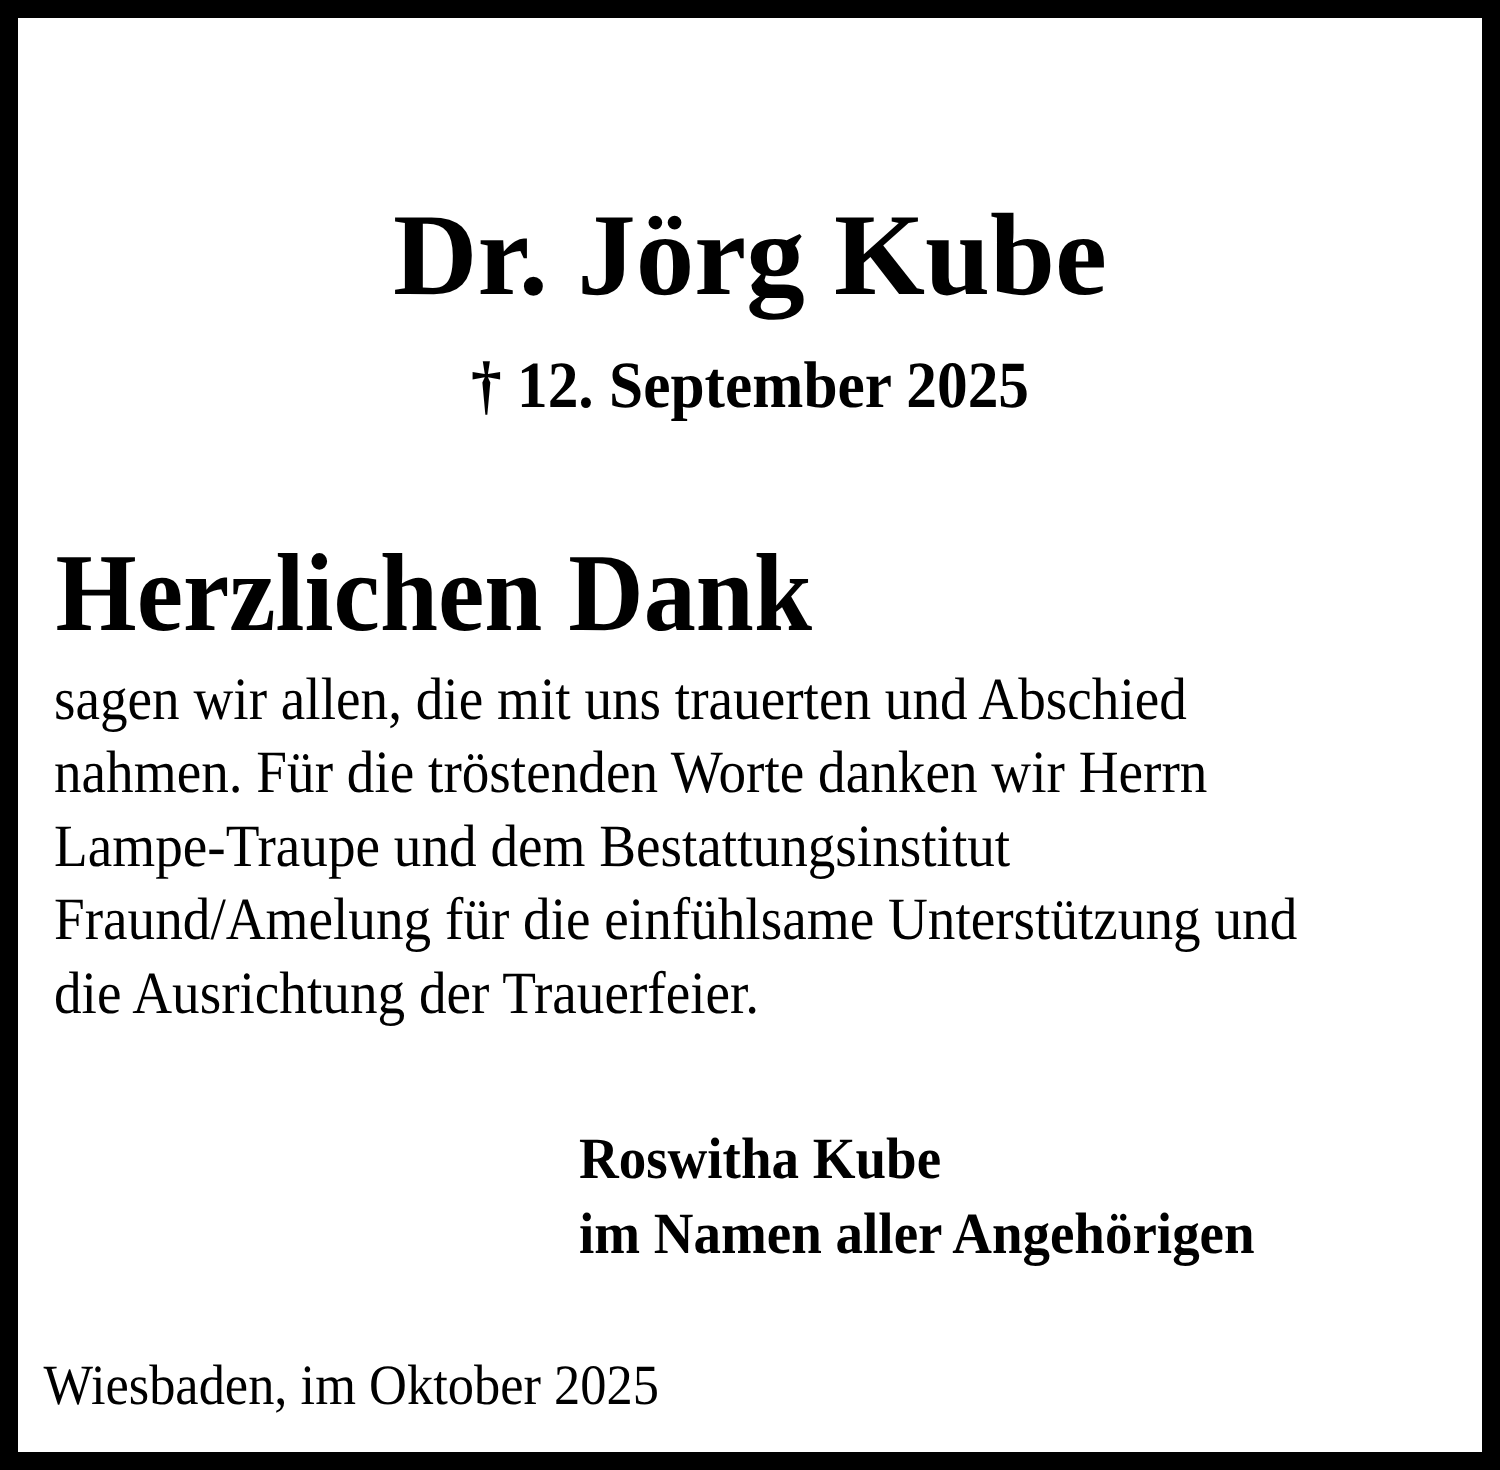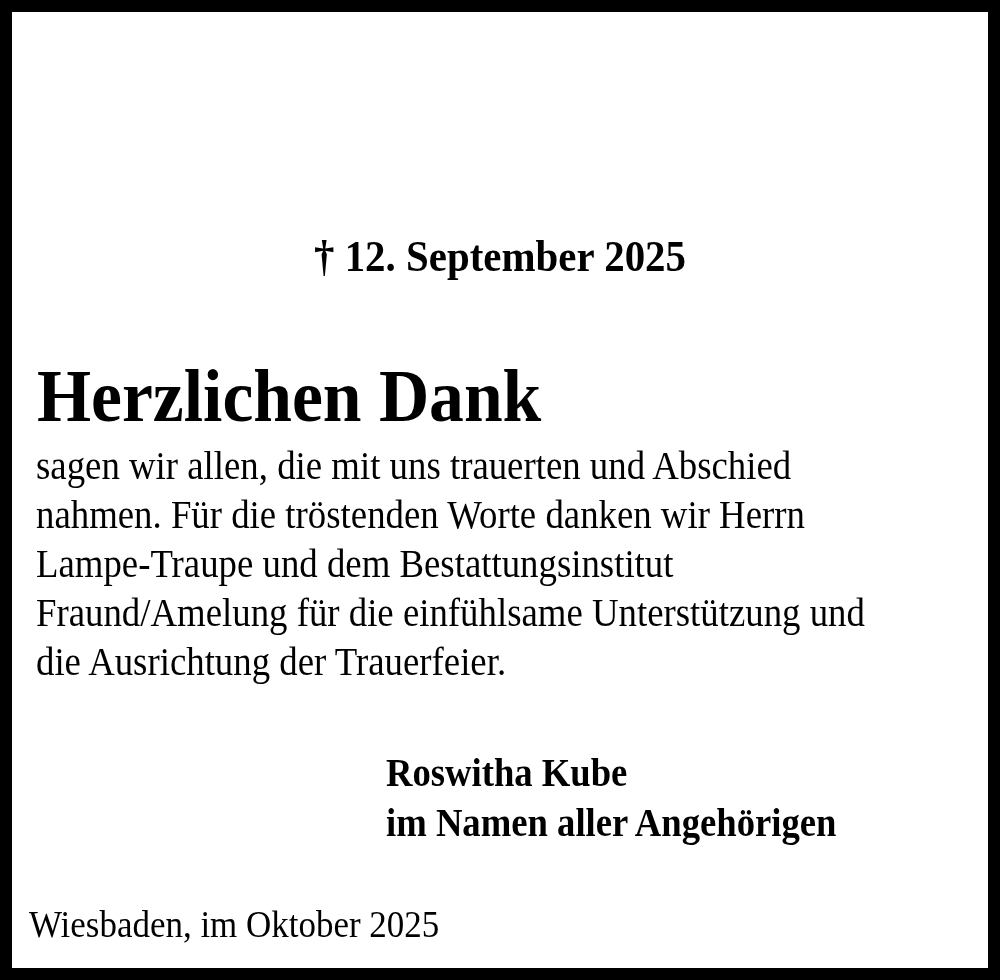--- a/index.html
+++ b/index.html
@@ -80,20 +80,21 @@
     transform: scaleX(0.92);
     transform-origin: left top;
     white-space: nowrap;
   }
 </style>
 </head>
 <body>
 
 <div class="page">
 
+  <div class="abs deceased-name">Dr. Jörg Kube</div>
 
   <div class="abs death-date">† 12. September 2025</div>
 
   <div class="abs thanks-headline">Herzlichen Dank</div>
 
   <div class="abs body-paragraph">
     <div>sagen wir allen, die mit uns trauerten und Abschied</div>
     <div>nahmen. Für die tröstenden Worte danken wir Herrn</div>
     <div>Lampe-Traupe und dem Bestattungsinstitut</div>
     <div>Fraund/Amelung für die einfühlsame Unterstützung und</div>

